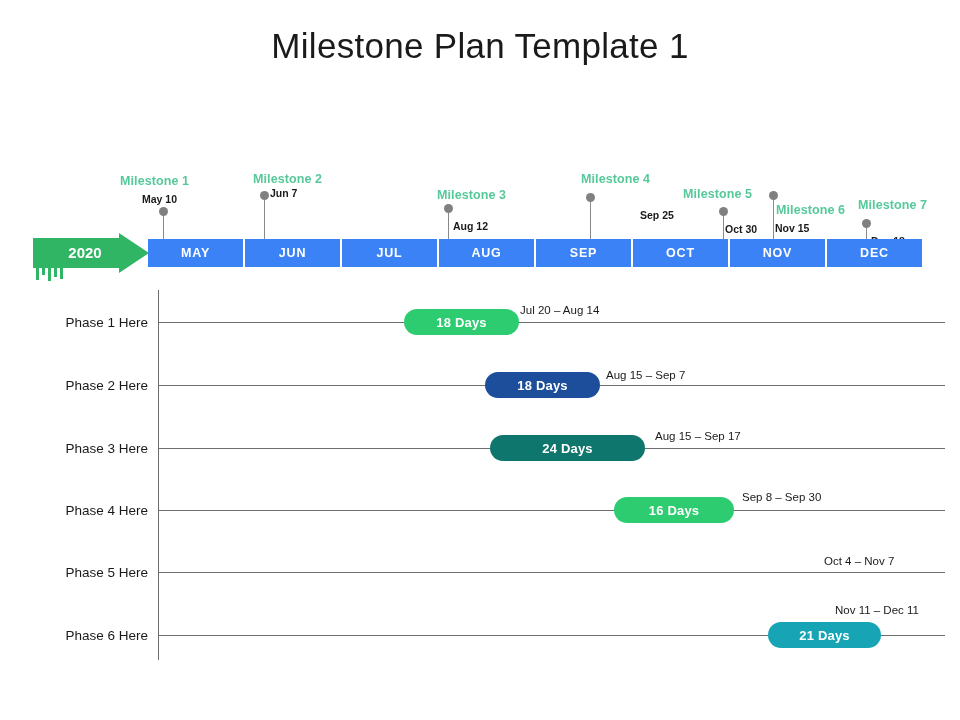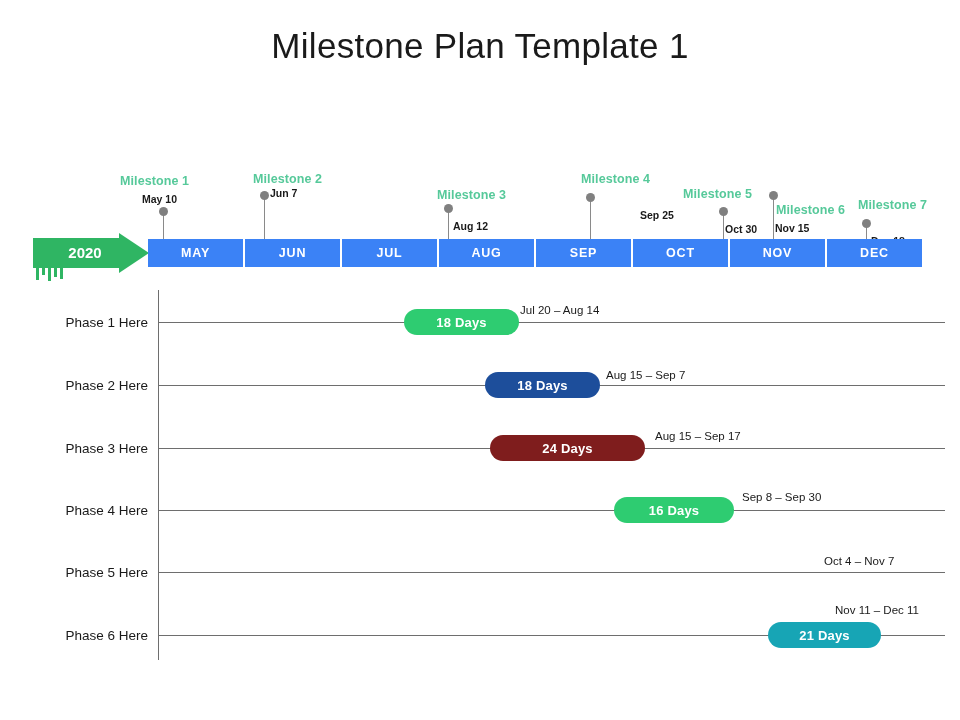--- a/index.html
+++ b/index.html
@@ -221,21 +221,21 @@
       <div class="phase-label" style="top: 322px; left: 0px; width: 148px; text-align: right;">Phase 1 Here</div>
       <div class="range" style="left: 520px; top: 310px;">Jul 20 – Aug 14</div>
       <div class="bar" style="left: 404px; top: 322px; width: 115px; background: rgb(46, 204, 113);">18 Days</div>
       <div class="grid" style="top: 385px; width: 787px;"></div>
       <div class="phase-label" style="top: 385px; left: 0px; width: 148px; text-align: right;">Phase 2 Here</div>
       <div class="range" style="left: 606px; top: 375px;">Aug 15 – Sep 7</div>
       <div class="bar" style="left: 485px; top: 385px; width: 115px; background: rgb(29, 78, 155);">18 Days</div>
       <div class="grid" style="top: 448px; width: 787px;"></div>
       <div class="phase-label" style="top: 448px; left: 0px; width: 148px; text-align: right;">Phase 3 Here</div>
       <div class="range" style="left: 655px; top: 436px;">Aug 15 – Sep 17</div>
-      <div class="bar" style="left: 490px; top: 448px; width: 155px; background: #7f1d1d;">24 Days</div>
+      <div class="bar" style="left: 490px; top: 448px; width: 155px; background: #0f766e;">24 Days</div>
       <div class="grid" style="top: 510px; width: 787px;"></div>
       <div class="phase-label" style="top: 510px; left: 0px; width: 148px; text-align: right;">Phase 4 Here</div>
       <div class="range" style="left: 742px; top: 497px;">Sep 8 – Sep 30</div>
       <div class="bar" style="left: 614px; top: 510px; width: 120px; background: rgb(46, 204, 113);">16 Days</div>
       <div class="grid" style="top: 572px; width: 787px;"></div>
       <div class="phase-label" style="top: 572px; left: 0px; width: 148px; text-align: right;">Phase 5 Here</div>
       <div class="range" style="left: 824px; top: 561px;">Oct 4 – Nov 7</div>
       <div class="grid" style="top: 635px; width: 787px;"></div>
       <div class="phase-label" style="top: 635px; left: 0px; width: 148px; text-align: right;">Phase 6 Here</div>
       <div class="range" style="left: 835px; top: 610px;">Nov 11 – Dec 11</div>

